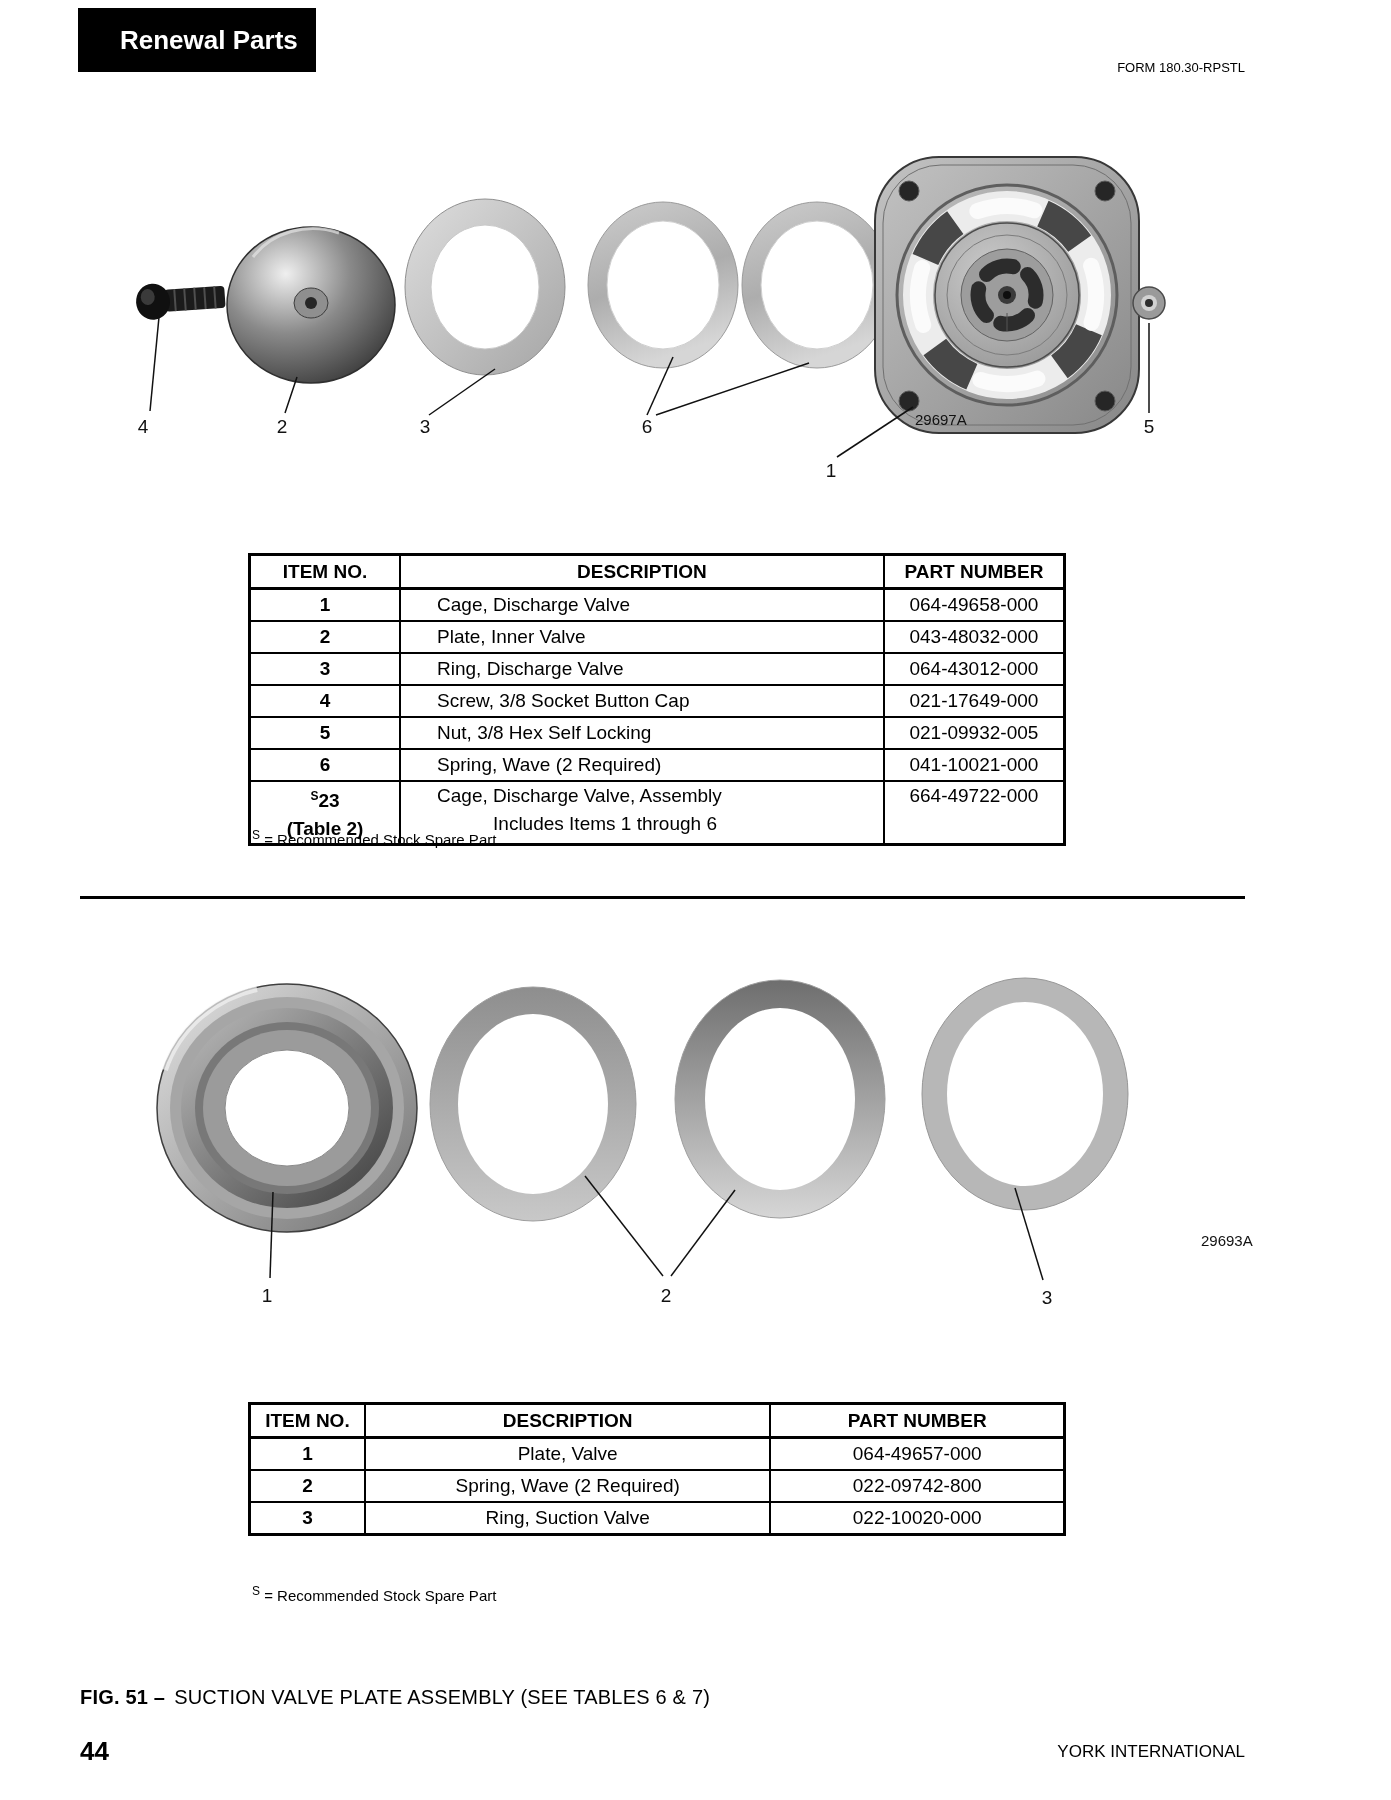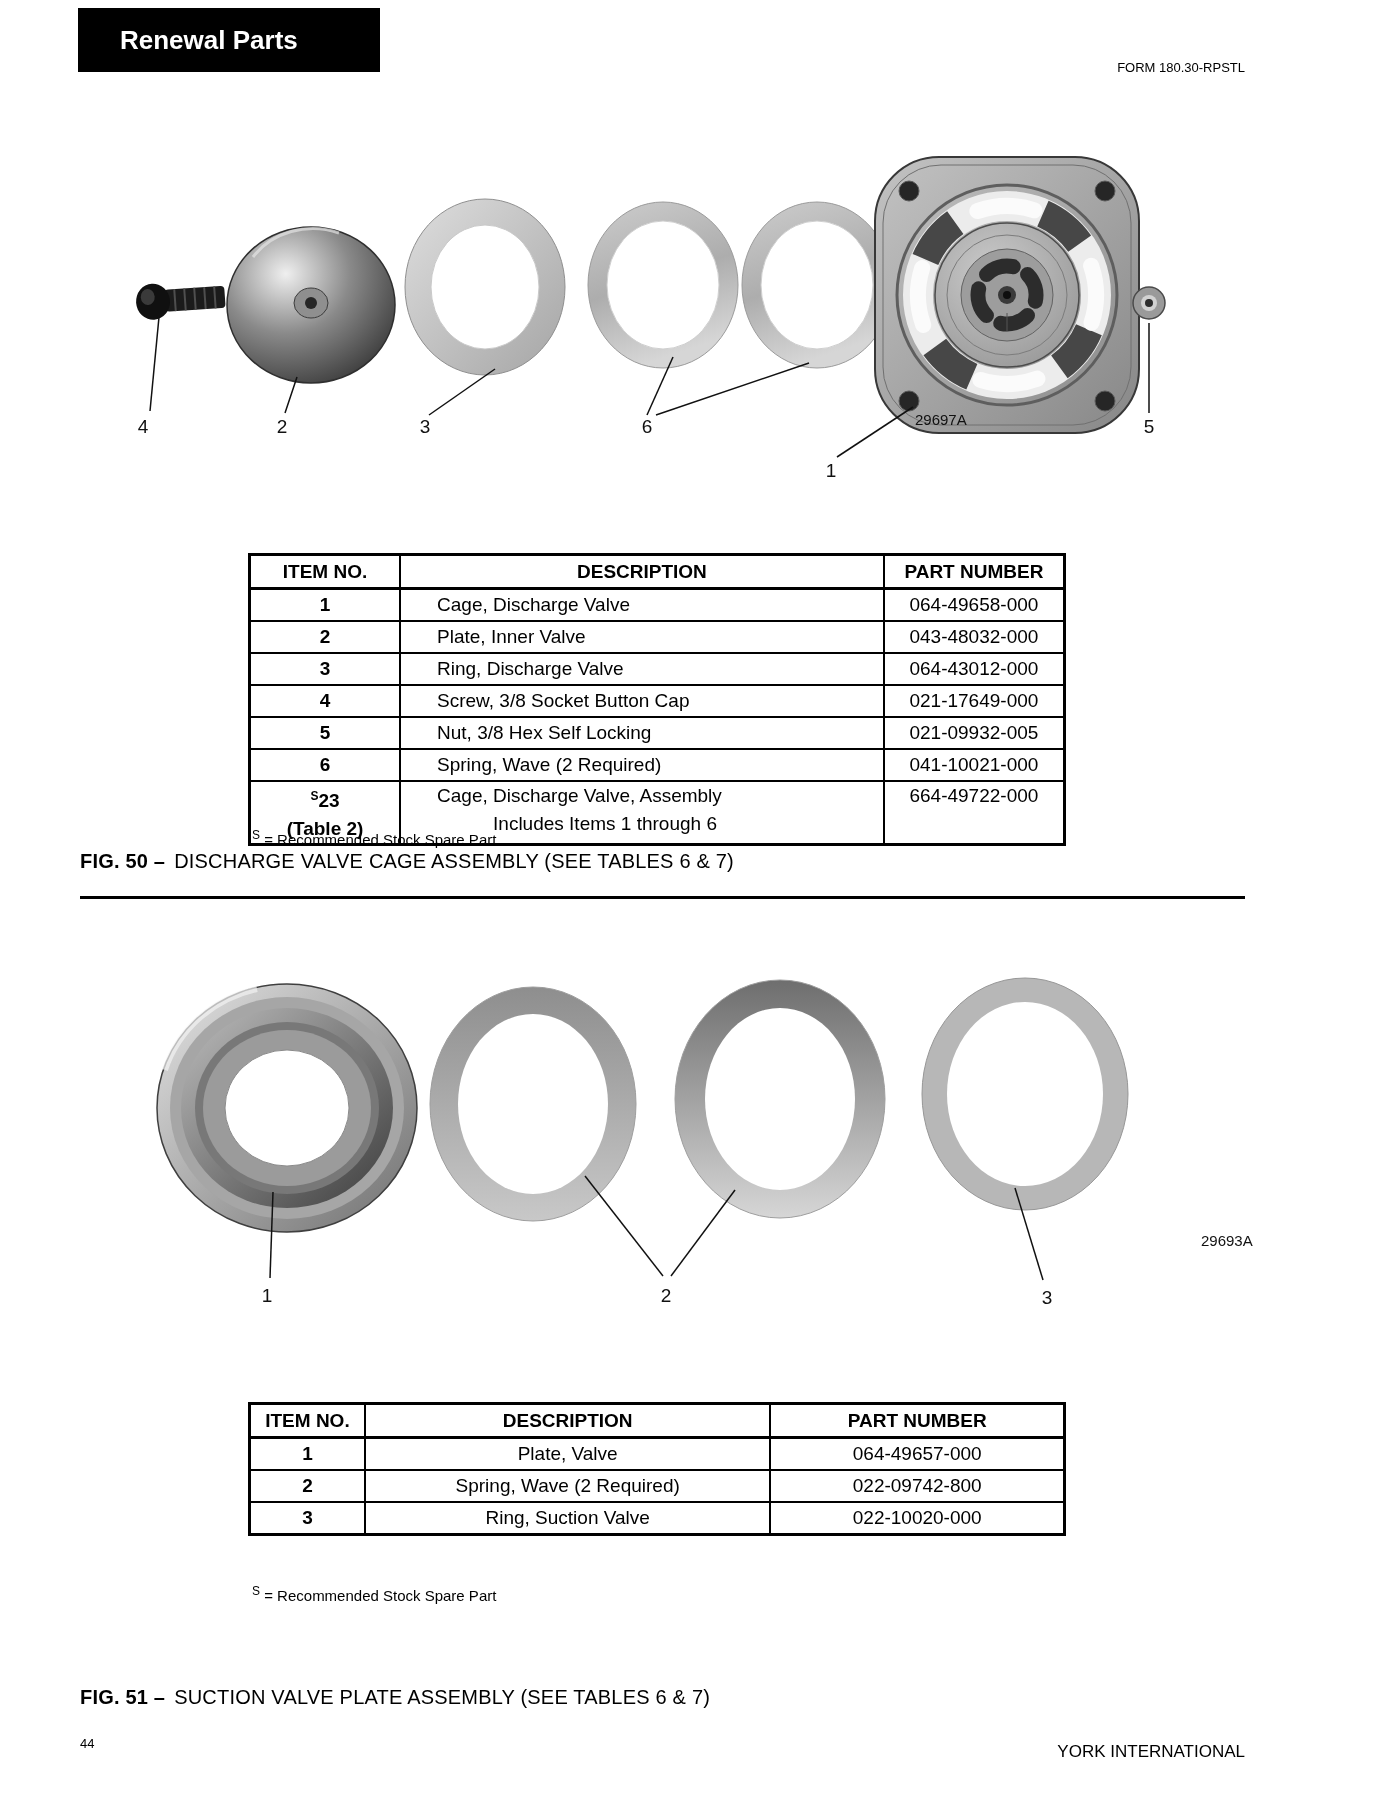--- a/index.html
+++ b/index.html
@@ -1,20 +1,20 @@
 <!DOCTYPE html>
 <html><head>
 <meta charset="utf-8">
 <style>
   html,body{margin:0;padding:0;background:#fff;}
   .page{position:relative;width:1391px;height:1800px;background:#ffffff;overflow:hidden;
         font-family:"Liberation Sans",sans-serif;color:#000;}
 
   
-  .banner{position:absolute;left:78px;top:8px;width:302px;height:64px;background:#000;}
+  .banner{position:absolute;left:78px;top:8px;width:238px;height:64px;background:#000;}
   .banner span{display:block;line-height:64px;padding-left:42px;color:#fff;
                font-size:26px;font-weight:bold;}
   .form-ref{position:absolute;top:60px;right:146px;font-size:13px;}
 
   
   .fig{position:absolute;}
   .fig text{font-family:"Liberation Sans",sans-serif;font-size:19px;fill:#111;}
   .fig text.ref{font-size:15px;}
   .fig .leader{stroke:#111;stroke-width:1.5;fill:none;}
 
@@ -29,21 +29,21 @@
   .parts-table tr.asm td{height:58px;vertical-align:top;line-height:28px;}
   .t1 tr.asm td.c-desc .l2{padding-left:56px;}
   .t2 tr.asm td{text-align:center;}
   sup{font-size:12px;}
 
   .footnote{position:absolute;font-size:15px;}
   .fig-caption{position:absolute;font-size:20px;letter-spacing:0.2px;}
   .fig-caption .cap-b{font-weight:bold;margin-right:9px;}
   .rule{position:absolute;left:80px;width:1165px;height:3px;background:#000;}
 
-  .page-num{position:absolute;left:80px;top:1736px;font-size:13px;font-weight:normal;text-align:right;}
+  .page-num{position:absolute;left:80px;top:1736px;font-size:26px;font-weight:bold;text-align:right;}
   .company{position:absolute;right:146px;top:1742px;font-size:17px;}
 </style>
 </head>
 <body>
 
 <div class="page">
 
   <div class="banner">
     <span>Renewal Parts</span>
   </div>
@@ -201,23 +201,20 @@
         </td>
         <td class="c-part">664-49722-000</td>
       </tr>
     </tbody>
   </table>
 
   <div class="footnote" style="left:252px;top:828px">
     <sup>S</sup><span> = Recommended Stock Spare Part</span>
   </div>
 
-  <div class="fig-caption" style="left:80px;top:850px">
-    <span class="cap-b">FIG. 50 –</span><span>DISCHARGE VALVE CAGE ASSEMBLY (SEE TABLES 6 &amp; 7)</span>
-  </div>
 
   <div class="rule" style="top:896px"></div>
 
   <svg class="fig" style="left:115px;top:962px" width="1140" height="360" viewBox="0 0 1140 360">
     <defs>
       <linearGradient id="sp1" x1="0" y1="0" x2="1" y2="1">
         <stop offset="0" stop-color="#e4e4e4"></stop>
           <stop offset="1" stop-color="#6f6f6f"></stop>
       </linearGradient>
       <linearGradient id="sp1b" x1="0" y1="0" x2="1" y2="1">

